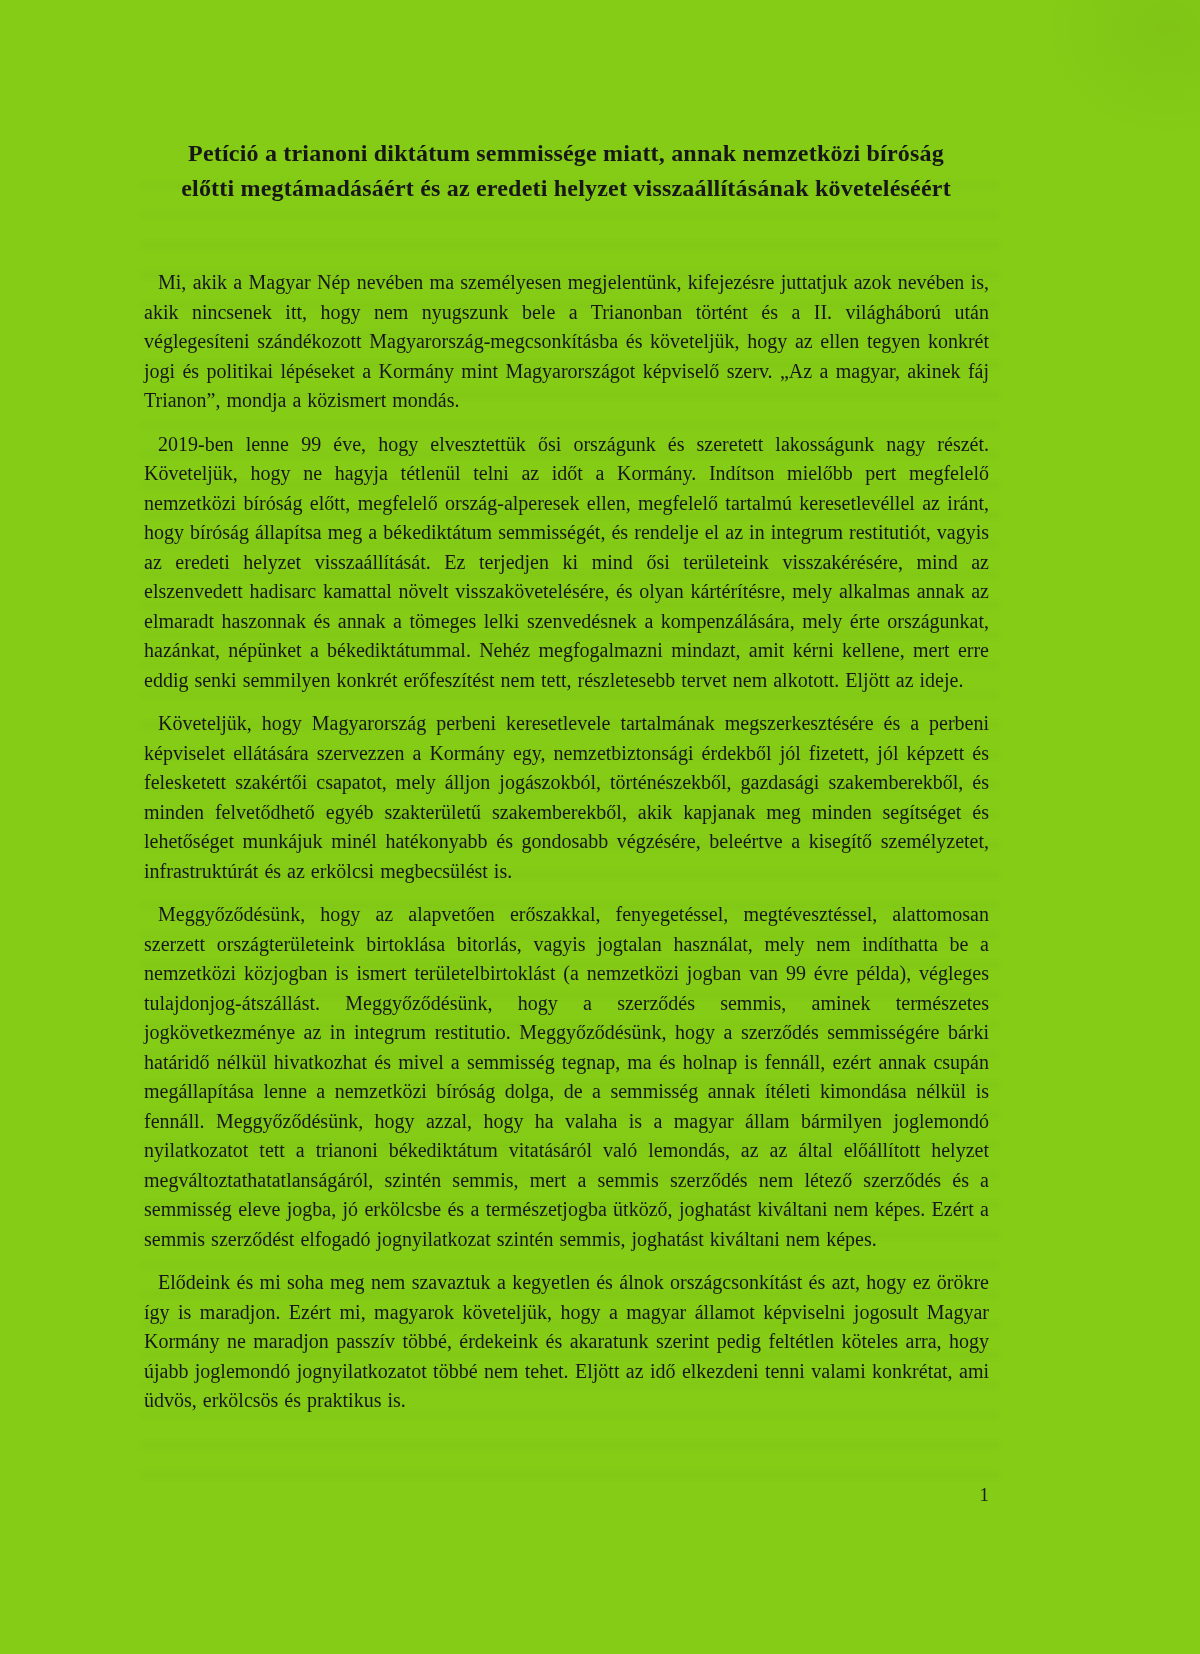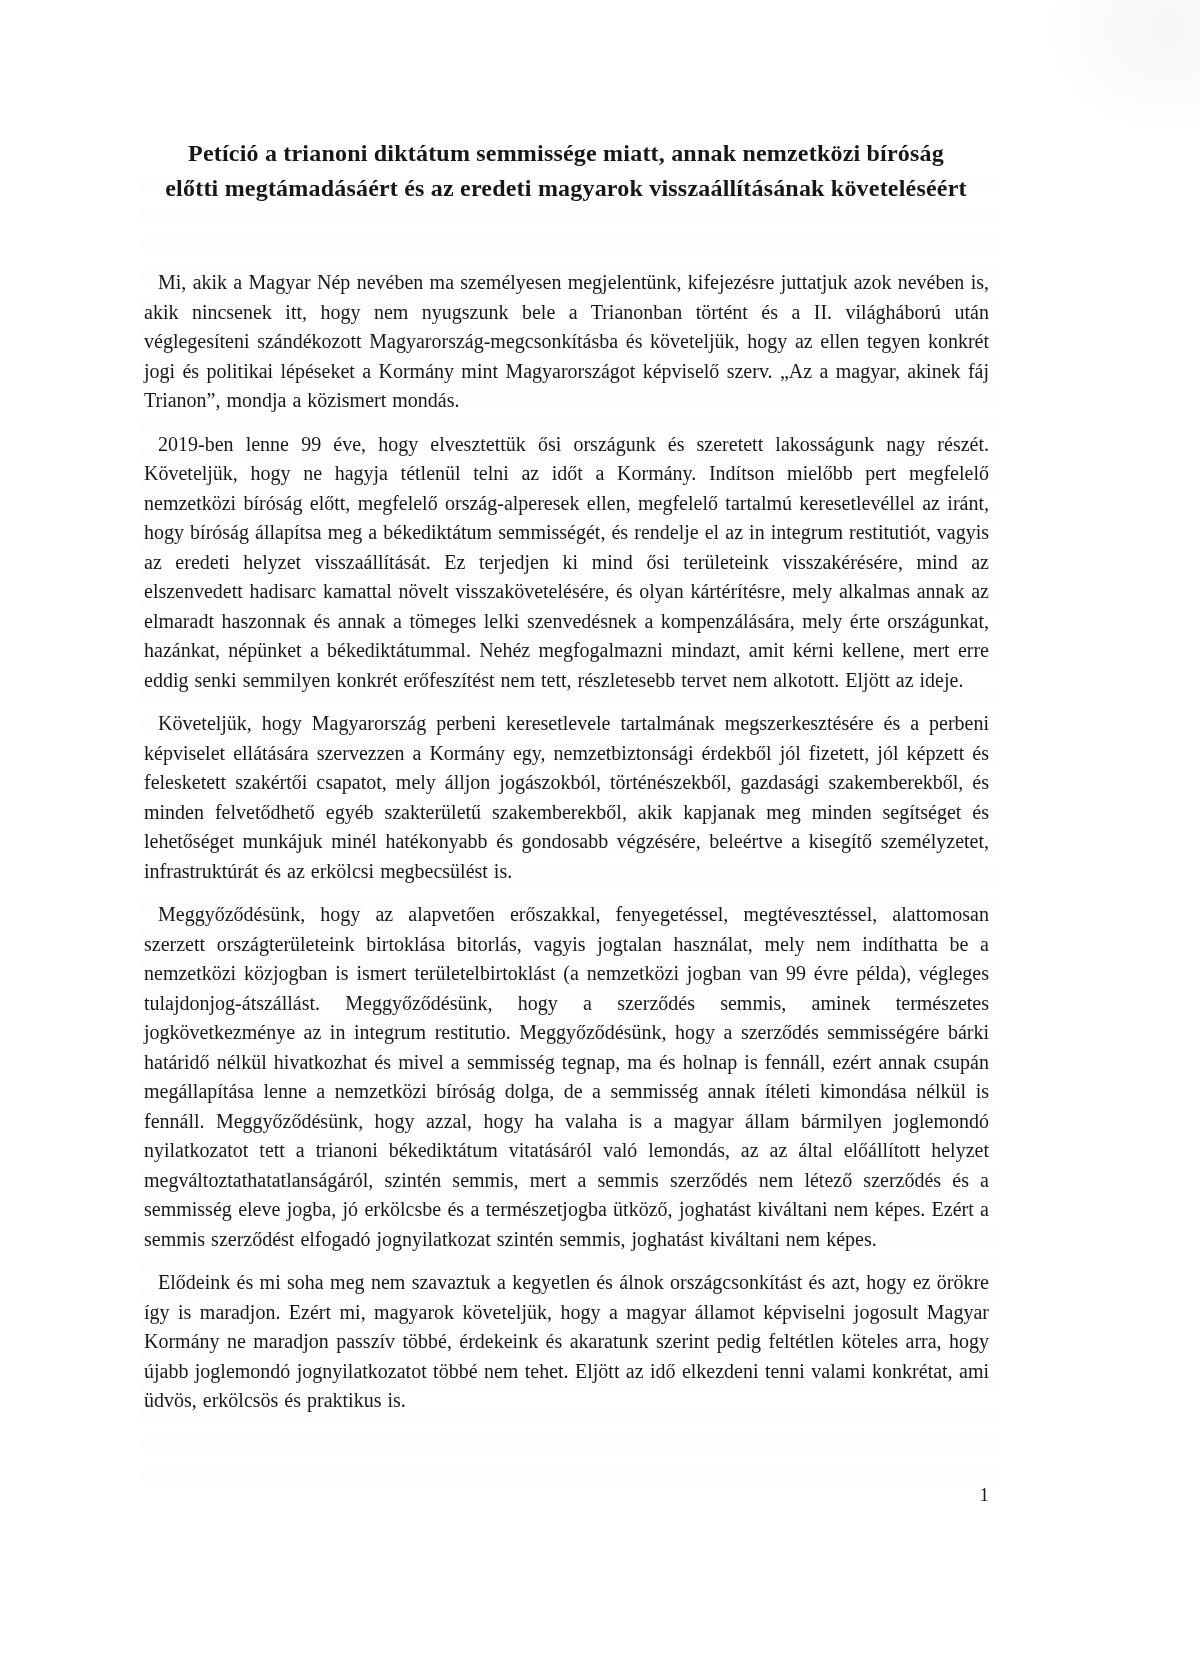--- a/index.html
+++ b/index.html
@@ -5,21 +5,21 @@
   html, body {
     margin: 0;
     padding: 0;
     background: #e8e8e8;
   }
   .page {
     position: relative;
     width: 1200px;
     height: 1654px;
     margin: 0 auto;
-    background: #ffffff;
+    background: #84cc16;
     overflow: hidden;
     font-family: "Liberation Serif", "DejaVu Serif", serif;
     color: #171717;
   }
   
   .scan-artifact-top-right {
     position: absolute;
     top: 0;
     right: 0;
     width: 160px;
@@ -80,21 +80,21 @@
 
 <div class="page">
 
   <div class="scan-artifact-top-right"></div>
   <div class="scan-artifact-bleed"></div>
 
   <div class="content">
 
     <div class="title">
       <div>Petíció a trianoni diktátum semmissége miatt, annak nemzetközi bíróság</div>
-      <div>előtti megtámadásáért és az eredeti magyarok visszaállításának követeléséért</div>
+      <div>előtti megtámadásáért és az eredeti helyzet visszaállításának követeléséért</div>
     </div>
 
     <div class="body-text">
       <p>Mi, akik a Magyar Nép nevében ma személyesen megjelentünk, kifejezésre juttatjuk azok nevében is, akik nincsenek itt, hogy nem nyugszunk bele a Trianonban történt és a II. világháború után véglegesíteni szándékozott Magyarország-megcsonkításba és követeljük, hogy az ellen tegyen konkrét jogi és politikai lépéseket a Kormány mint Magyarországot képviselő szerv. „Az a magyar, akinek fáj Trianon”, mondja a közismert mondás.</p>
       <p>2019-ben lenne 99 éve, hogy elvesztettük ősi országunk és szeretett lakosságunk nagy részét. Követeljük, hogy ne hagyja tétlenül telni az időt a Kormány. Indítson mielőbb pert megfelelő nemzetközi bíróság előtt, megfelelő ország-alperesek ellen, megfelelő tartalmú keresetlevéllel az iránt, hogy bíróság állapítsa meg a békediktátum semmisségét, és rendelje el az in integrum restitutiót, vagyis az eredeti helyzet visszaállítását. Ez terjedjen ki mind ősi területeink visszakérésére, mind az elszenvedett hadisarc kamattal növelt visszakövetelésére, és olyan kártérítésre, mely alkalmas annak az elmaradt haszonnak és annak a tömeges lelki szenvedésnek a kompenzálására, mely érte országunkat, hazánkat, népünket a békediktátummal. Nehéz megfogalmazni mindazt, amit kérni kellene, mert erre eddig senki semmilyen konkrét erőfeszítést nem tett, részletesebb tervet nem alkotott. Eljött az ideje.</p>
       <p>Követeljük, hogy Magyarország perbeni keresetlevele tartalmának megszerkesztésére és a perbeni képviselet ellátására szervezzen a Kormány egy, nemzetbiztonsági érdekből jól fizetett, jól képzett és felesketett szakértői csapatot, mely álljon jogászokból, történészekből, gazdasági szakemberekből, és minden felvetődhető egyéb szakterületű szakemberekből, akik kapjanak meg minden segítséget és lehetőséget munkájuk minél hatékonyabb és gondosabb végzésére, beleértve a kisegítő személyzetet, infrastruktúrát és az erkölcsi megbecsülést is.</p>
       <p>Meggyőződésünk, hogy az alapvetően erőszakkal, fenyegetéssel, megtévesztéssel, alattomosan szerzett országterületeink birtoklása bitorlás, vagyis jogtalan használat, mely nem indíthatta be a nemzetközi közjogban is ismert területelbirtoklást (a nemzetközi jogban van 99 évre példa), végleges tulajdonjog-átszállást. Meggyőződésünk, hogy a szerződés semmis, aminek természetes jogkövetkezménye az in integrum restitutio. Meggyőződésünk, hogy a szerződés semmisségére bárki határidő nélkül hivatkozhat és mivel a semmisség tegnap, ma és holnap is fennáll, ezért annak csupán megállapítása lenne a nemzetközi bíróság dolga, de a semmisség annak ítéleti kimondása nélkül is fennáll. Meggyőződésünk, hogy azzal, hogy ha valaha is a magyar állam bármilyen joglemondó nyilatkozatot tett a trianoni békediktátum vitatásáról való lemondás, az az által előállított helyzet megváltoztathatatlanságáról, szintén semmis, mert a semmis szerződés nem létező szerződés és a semmisség eleve jogba, jó erkölcsbe és a természetjogba ütköző, joghatást kiváltani nem képes. Ezért a semmis szerződést elfogadó jognyilatkozat szintén semmis, joghatást kiváltani nem képes.</p>
       <p>Elődeink és mi soha meg nem szavaztuk a kegyetlen és álnok országcsonkítást és azt, hogy ez örökre így is maradjon. Ezért mi, magyarok követeljük, hogy a magyar államot képviselni jogosult Magyar Kormány ne maradjon passzív többé, érdekeink és akaratunk szerint pedig feltétlen köteles arra, hogy újabb joglemondó jognyilatkozatot többé nem tehet. Eljött az idő elkezdeni tenni valami konkrétat, ami üdvös, erkölcsös és praktikus is.</p>
     </div>
 

